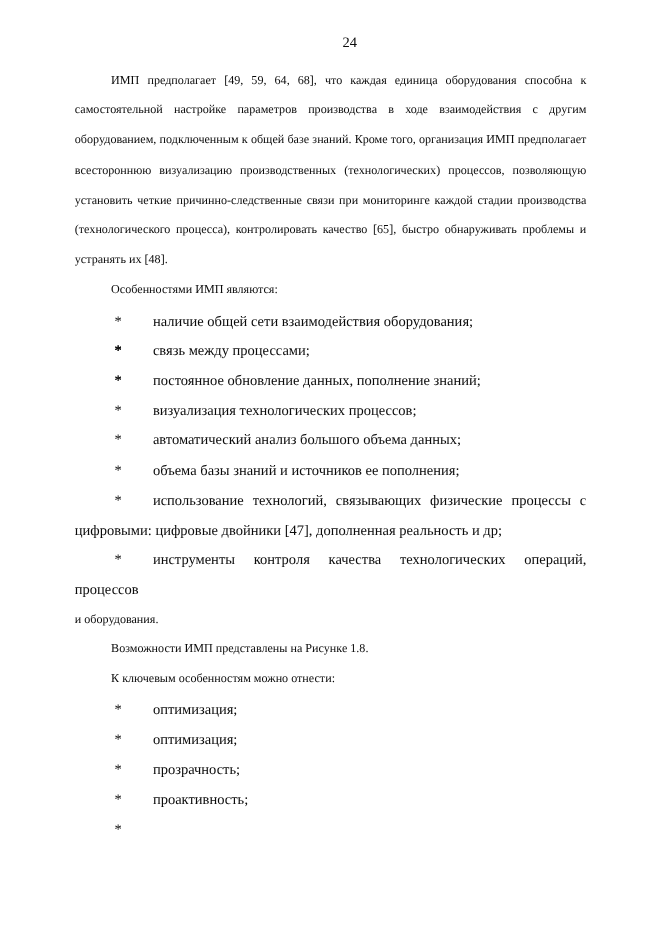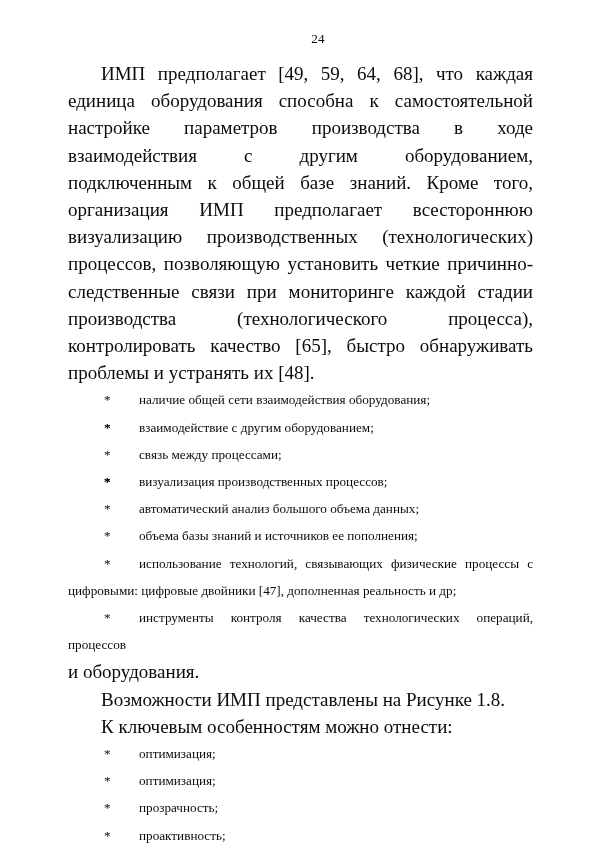--- a/index.html
+++ b/index.html
@@ -43,21 +43,21 @@
     left: 68px;
     top: 60px;
     width: 465px;
   }
 
   p.body-par {
     margin: 0;
     text-align: justify;
     text-justify: inter-word;
     text-indent: 33px;
-    font-size: 19px;
+    font-size: 11px;
     line-height: 27.2px;
     hyphens: none;
   }
   p.body-par.no-indent {
     text-indent: 0;
   }
 
   
   ul.star-list {
     margin: 0;
@@ -100,46 +100,47 @@
 <body>
 
 <div class="page">
 
   <div class="page-number">24</div>
 
   <div class="content">
 
     <p class="body-par">ИМП предполагает [49, 59, 64, 68], что каждая единица оборудования способна к самостоятельной настройке параметров производства в ходе взаимодействия с другим оборудованием, подключенным к общей базе знаний. Кроме того, организация ИМП предполагает всестороннюю визуализацию производственных (технологических) процессов, позволяющую установить четкие причинно-следственные связи при мониторинге каждой стадии производства (технологического процесса), контролировать качество [65], быстро обнаруживать проблемы и устранять их [48].</p>
 
+    <p class="body-par">Особенностями ИМП являются:</p>
 
     <ul class="star-list">
       <li>
         <span class="star">*</span>
         <span class="li-text">наличие общей сети взаимодействия оборудования;</span>
       </li>
       <li>
         <span class="star">*</span>
       </li>
       <li>
         <span class="star">*</span>
-        <span class="li-text">взаимодействие с другим оборудованием;</span>
       </li>
       <li>
         <span class="star">*</span>
         <span class="li-text">связь между процессами;</span>
       </li>
       <li>
         <span class="star">*</span>
       </li>
       <li>
         <span class="star">*</span>
+        <span class="li-text">постоянное обновление данных, пополнение знаний;</span>
       </li>
       <li>
         <span class="star">*</span>
-        <span class="li-text">визуализация производственных процессов;</span>
+        <span class="li-text">визуализация технологических процессов;</span>
       </li>
       <li>
         <span class="star">*</span>
         <span class="li-text">автоматический анализ большого объема данных;</span>
       </li>
       <li>
         <span class="star">*</span>
         <span class="li-text">объема базы знаний и источников ее пополнения;</span>
       </li>
       <li class="wrap">

